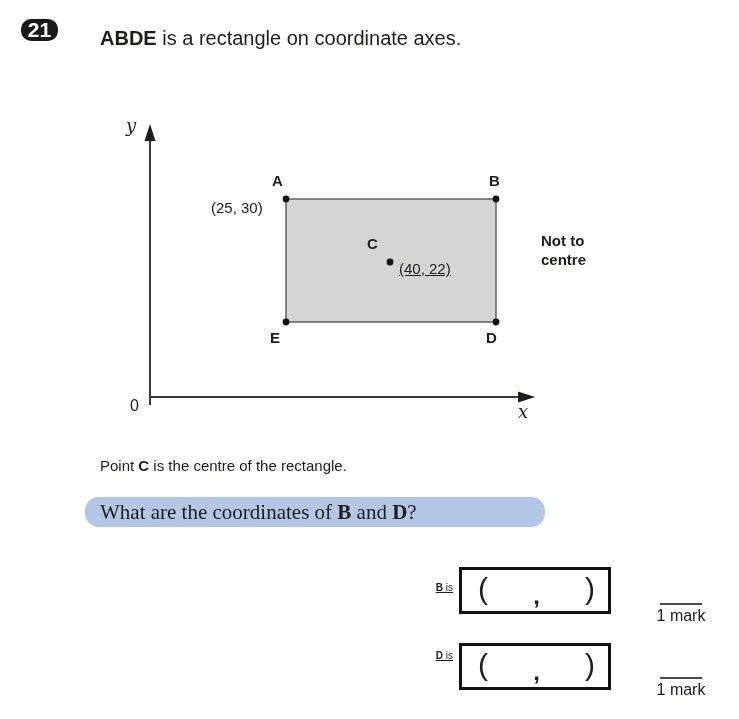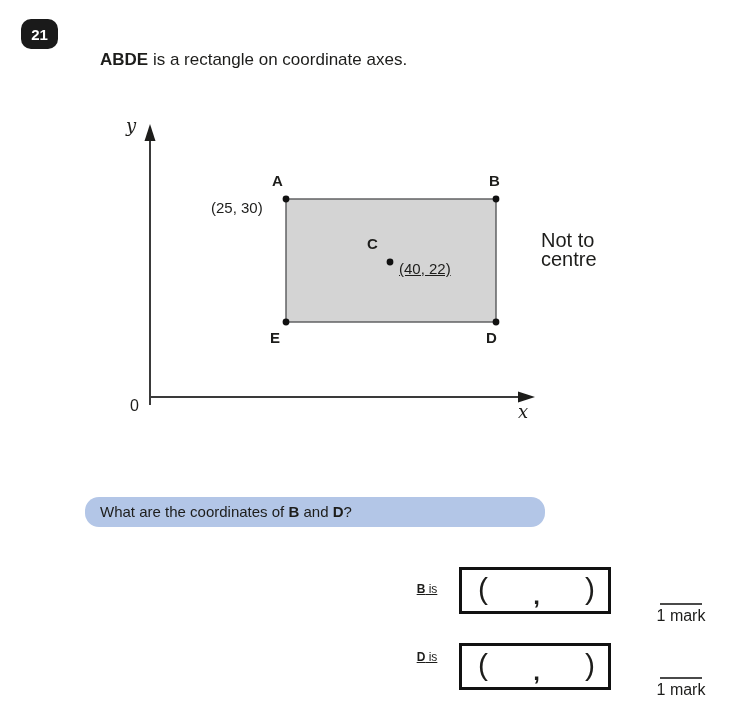--- a/index.html
+++ b/index.html
@@ -4,25 +4,25 @@
 <style>
   html,body{margin:0;padding:0;background:#fff;}
   .page{
     position:relative;width:739px;height:719px;background:#fff;overflow:hidden;
     font-family:"Liberation Sans",sans-serif;color:#1d1d1b;
   }
   .abs{position:absolute;}
   .b{font-weight:bold;}
   
   .q-badge{
-    left:21px;top:19px;width:37px;height:30px;border-radius:10px;
-    background:var(--badge_bg,#1a1a1a);color:#fff;font-weight:bold;font-size:15px;
+    left:21px;top:19px;width:37px;height:22px;border-radius:10px;
+    background:var(--badge_bg,#1a1a1a);color:#fff;font-weight:bold;font-size:21px;
     display:flex;align-items:center;justify-content:center;
   }
-  .stmt{font-size:17px;line-height:18px;margin-top:22px;}
+  .stmt{font-size:20px;line-height:18px;}
   .stmt1{left:100px;top:29px;}
   .stmt2{left:100px;top:63px;}
   
   .diagram-svg{left:120px;top:112px;width:480px;height:300px;}
   .axis-line{stroke:#3a3a3a;stroke-width:2;}
   .arrow-head{fill:#1d1d1b;}
   .rect-abde{fill:var(--rect_fill,#d4d4d4);stroke:#58595b;stroke-width:1.4;}
   .vertex{fill:#111;}
   .axis-var{font-family:"DejaVu Serif",serif;font-style:italic;font-size:18px;color:#1d1d1b;}
   .y-var{left:126px;top:115px;}
@@ -30,30 +30,30 @@
   .origin{left:130px;top:397px;font-size:16px;}
   .ptlabel{font-size:15px;font-weight:bold;}
   .pA{left:272px;top:172px;}
   .pB{left:489px;top:172px;}
   .pC{left:367px;top:235px;}
   .pD{left:486px;top:329px;}
   .pE{left:270px;top:329px;}
   .coordlabel{font-size:15px;text-align:right;}
   .cA{left:211px;top:199px;}
   .cC{left:399px;top:260px;text-decoration:underline;}
-  .nts{left:541px;top:231px;font-size:20px;font-weight:normal;line-height:19px;}
+  .nts{left:541px;top:231px;font-size:15px;font-weight:bold;line-height:19px;}
   
   .centre-line{left:100px;top:457px;font-size:15px;}
   .prompt-bar{
     left:85px;top:497px;width:460px;height:30px;border-radius:14px;
     background:var(--prompt_bg,#b3c6e7);
   }
-  .prompt-text{margin:0 0 0 15px;font-size:15px;line-height:30px;}
+  .prompt-text{margin:0 0 0 15px;font-size:21px;line-height:30px;font-family:Liberation Serif, serif;}
   
-  .ans-label{font-size:12px;width:52px;text-align:center;text-decoration:underline;}
+  .ans-label{font-size:10px;width:52px;text-align:right;text-decoration:underline;}
   .ans-label-b{left:401px;top:582px;}
   .ans-label-d{left:401px;top:650px;}
   .ans-box{
     width:152px;height:47px;border:3px solid #111;background:#fff;box-sizing:border-box;
     display:flex;align-items:center;justify-content:space-between;
     padding:0 13px 0 16px;
   }
   .ans-box-b{left:459px;top:567px;}
   .ans-box-d{left:459px;top:643px;}
   .paren{font-size:30px;line-height:30px;padding-bottom:4px;}
@@ -96,20 +96,21 @@
   <div class="abs ptlabel pC">C</div>
   <div class="abs ptlabel pD">D</div>
   <div class="abs ptlabel pE">E</div>
   <div class="abs coordlabel cA">(25, 30)</div>
   <div class="abs coordlabel cC">(40, 22)</div>
   <div class="abs nts">
     <div>Not to</div>
     <div>centre</div>
   </div>
 
+  <div class="abs centre-line"><span>Point </span><span class="b">C</span><span> is the centre of the rectangle.</span></div>
 
   <div class="abs prompt-bar">
     <p class="prompt-text"><span>What are the coordinates of </span><span class="b">B</span><span> and </span><span class="b">D</span><span>?</span></p>
   </div>
 
   <div class="abs ans-label ans-label-b"><span class="b">B</span><span> is</span></div>
   <div class="abs ans-box ans-box-b">
     <span class="paren">(</span>
     <span class="comma">,</span>
     <span class="paren">)</span>

